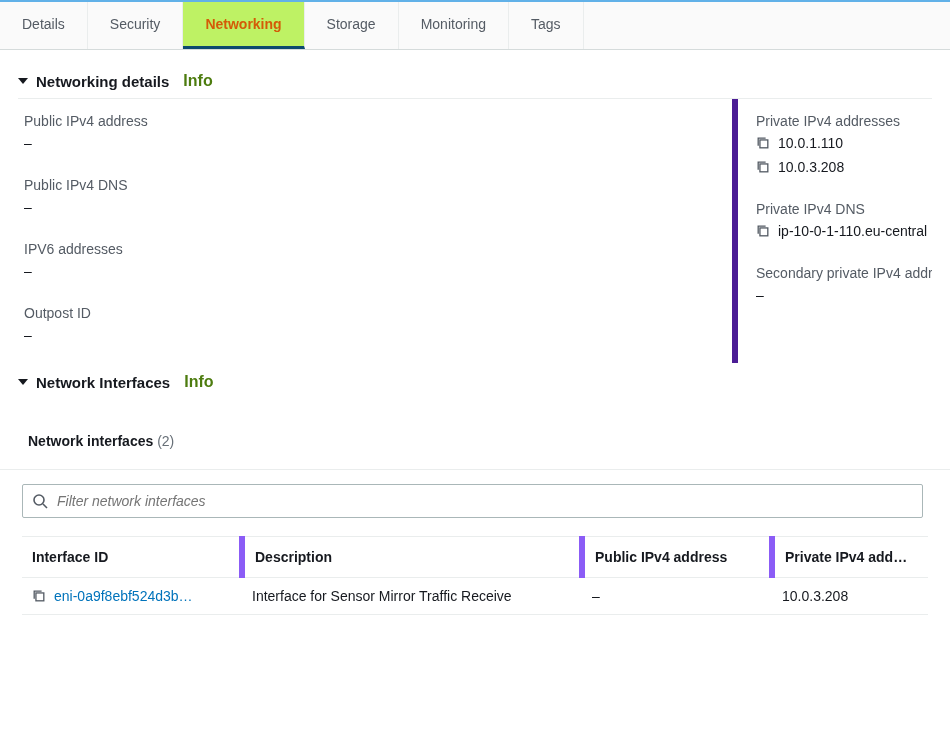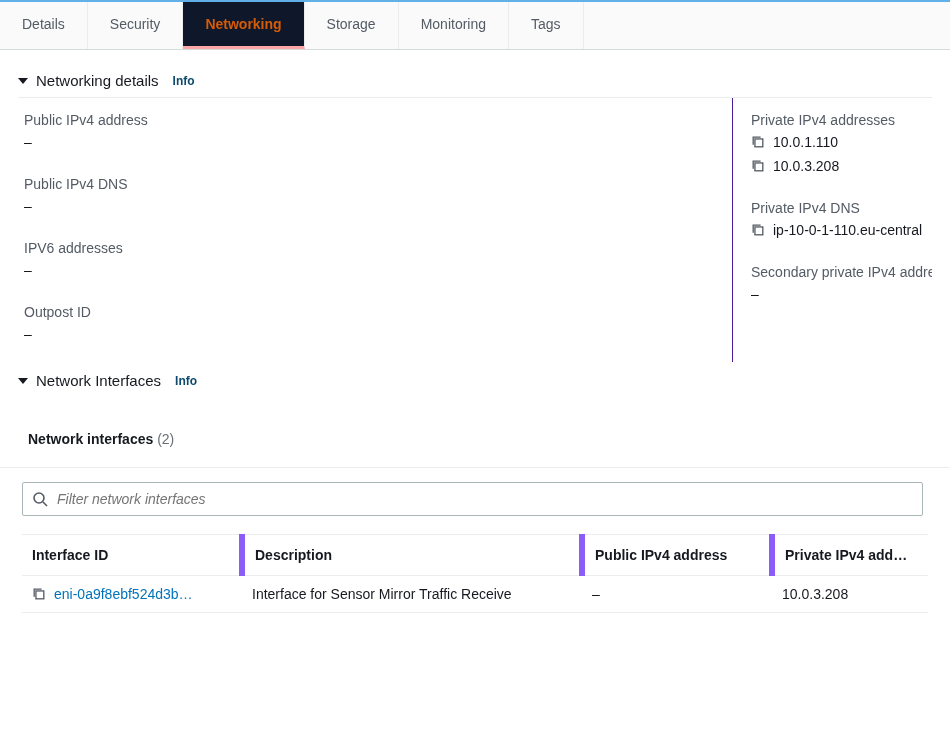--- a/index.html
+++ b/index.html
@@ -20,62 +20,62 @@
   .tab {
     padding: 14px 22px;
     font-size: 14px;
     color: #545b64;
     cursor: pointer;
     border-right: 1px solid #eaeded;
   }
   .tab.active {
     color: #d45b07;
     font-weight: 700;
-    border-bottom: 3px solid #fca5a5;
-    background: #0f172a;
+    border-bottom: 3px solid #0c4a6e;
+    background: #bef264;
   }
   .section {
     padding: 12px 18px 4px 18px;
   }
   .section-header {
     display: flex;
     align-items: center;
     gap: 8px;
     padding: 10px 0 8px 0;
   }
   .caret {
     width: 0; height: 0;
     border-left: 5px solid transparent;
     border-right: 5px solid transparent;
     border-top: 6px solid #16191f;
     display: inline-block;
   }
   .section-title {
-    font-weight: 400;
+    font-weight: 700;
     font-size: 15px;
   }
   .info-link {
-    color: #0c4a6e;
-    font-size: 12px;
+    color: #4d7c0f;
+    font-size: 16px;
     font-weight: 700;
     margin-left: 6px;
     cursor: pointer;
   }
   .details-grid {
     display: flex;
     border-top: 1px solid #eaeded;
   }
   .col-left {
     flex: 1;
     padding: 14px 18px 14px 6px;
   }
   .col-right {
     width: 200px;
     padding: 14px 0 14px 18px;
-    border-left: 1px solid #4c1d95;
+    border-left: 6px solid #4c1d95;
     overflow: hidden;
     white-space: nowrap;
   }
   .field {
     margin-bottom: 26px;
   }
   .field-label {
     color: #545b64;
     font-size: 14px;
     margin-bottom: 6px;

